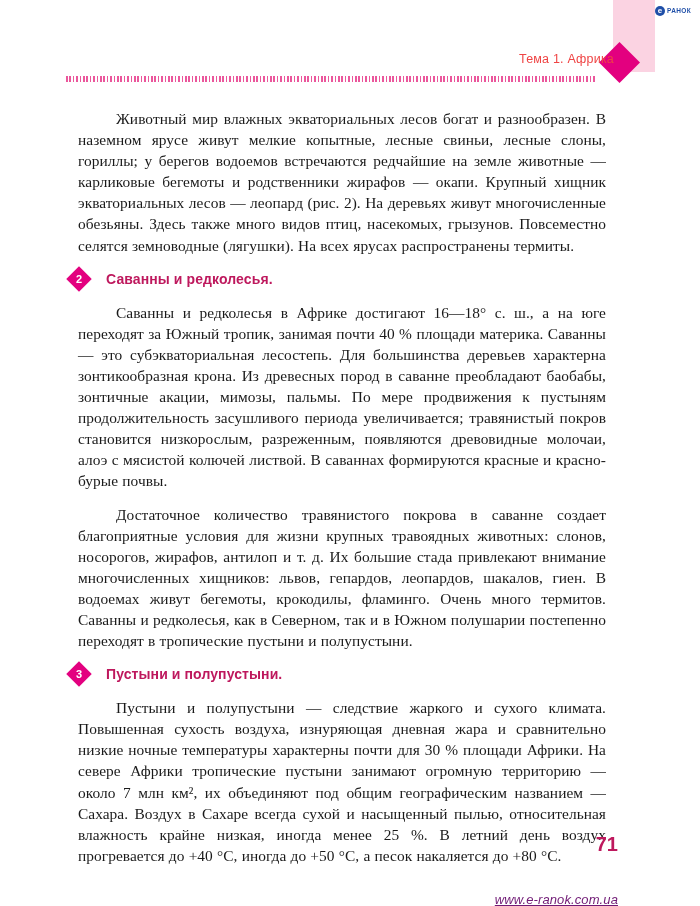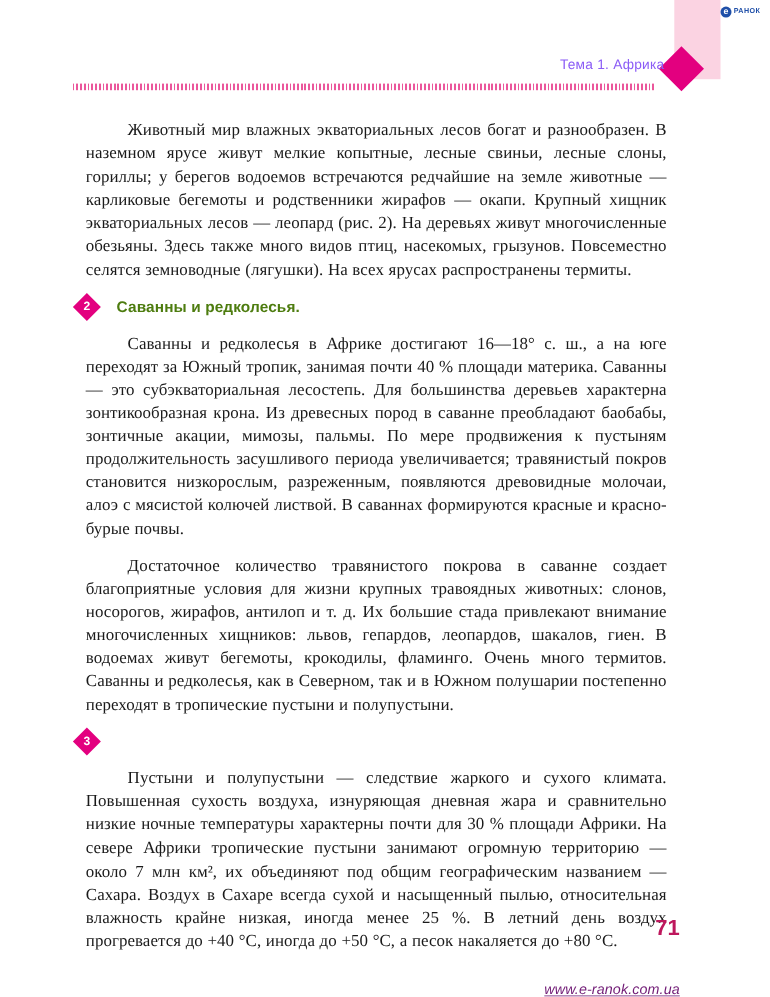--- a/index.html
+++ b/index.html
@@ -63,26 +63,26 @@
     font-size: 6.5px;
     font-weight: bold;
     letter-spacing: 0.4px;
     color: #1f4fa8;
     white-space: nowrap;
   }
 
   .running-head {
     position: absolute;
     top: 52px;
-    left: 74px;
+    left: 84px;
     width: 530px;
     text-align: right;
     font-family: "Liberation Sans", sans-serif;
     font-size: 12.5px;
-    color: #8b5cf6;
+    color: #ef4444;
     letter-spacing: 0.2px;
   }
   .rule {
     position: absolute;
     top: 76px;
     left: 66px;
     width: 530px;
     height: 6px;
     background-image: repeating-linear-gradient(
       to right,
@@ -149,21 +149,21 @@
     font-family: "Liberation Sans", sans-serif;
     font-size: 11px;
     font-weight: bold;
     color: #ffffff;
   }
   .sec-title {
     margin-left: 16px;
     font-family: "Liberation Sans", sans-serif;
     font-size: 14px;
     font-weight: bold;
-    color: #4d7c0f;
+    color: #be185d;
     letter-spacing: 0.1px;
   }
 
   
   .page-number {
     position: absolute;
     left: 560px;
     top: 833px;
     width: 58px;
     text-align: right;
@@ -214,20 +214,21 @@
   </div>
 
   <p class="body">Саванны и редколесья в Африке достигают 16—18° с. ш., а на юге переходят за Южный тропик, занимая почти 40 % площади материка. Саванны — это субэкваториальная лесостепь. Для большинства деревьев характерна зонтикообразная крона. Из древесных пород в саванне преобладают баобабы, зонтичные акации, мимозы, пальмы. По мере продвижения к пустыням продолжительность засушливого периода увеличивается; травянистый покров становится низкорослым, разреженным, появляются древовидные молочаи, алоэ с мясистой колючей листвой. В саваннах формируются красные и красно-бурые почвы.</p>
   <p class="body">Достаточное количество травянистого покрова в саванне создает благоприятные условия для жизни крупных травоядных животных: слонов, носорогов, жирафов, антилоп и т. д. Их большие стада привлекают внимание многочисленных хищников: львов, гепардов, леопардов, шакалов, гиен. В водоемах живут бегемоты, крокодилы, фламинго. Очень много термитов. Саванны и редколесья, как в Северном, так и в Южном полушарии постепенно переходят в тропические пустыни и полупустыни.</p>
 
   <div class="section-head">
     <span class="sec-marker">
       <span class="dia"></span>
       <span class="num">3</span>
     </span>
+    <span class="sec-title">Пустыни и полупустыни.</span>
   </div>
 
   <p class="body">Пустыни и полупустыни — следствие жаркого и сухого климата. Повышенная сухость воздуха, изнуряющая дневная жара и сравнительно низкие ночные температуры характерны почти для 30 % площади Африки. На севере Африки тропические пустыни занимают огромную территорию — около 7 млн км², их объединяют под общим географическим названием — Сахара. Воздух в Сахаре всегда сухой и насыщенный пылью, относительная влажность крайне низкая, иногда менее 25 %. В летний день воздух прогревается до +40 °C, иногда до +50 °C, а песок накаляется до +80 °C.</p>
 
 </div>
 
 <div class="page-number">71</div>
 <div class="site-url">www.e-ranok.com.ua</div>
 
 </body></html>

